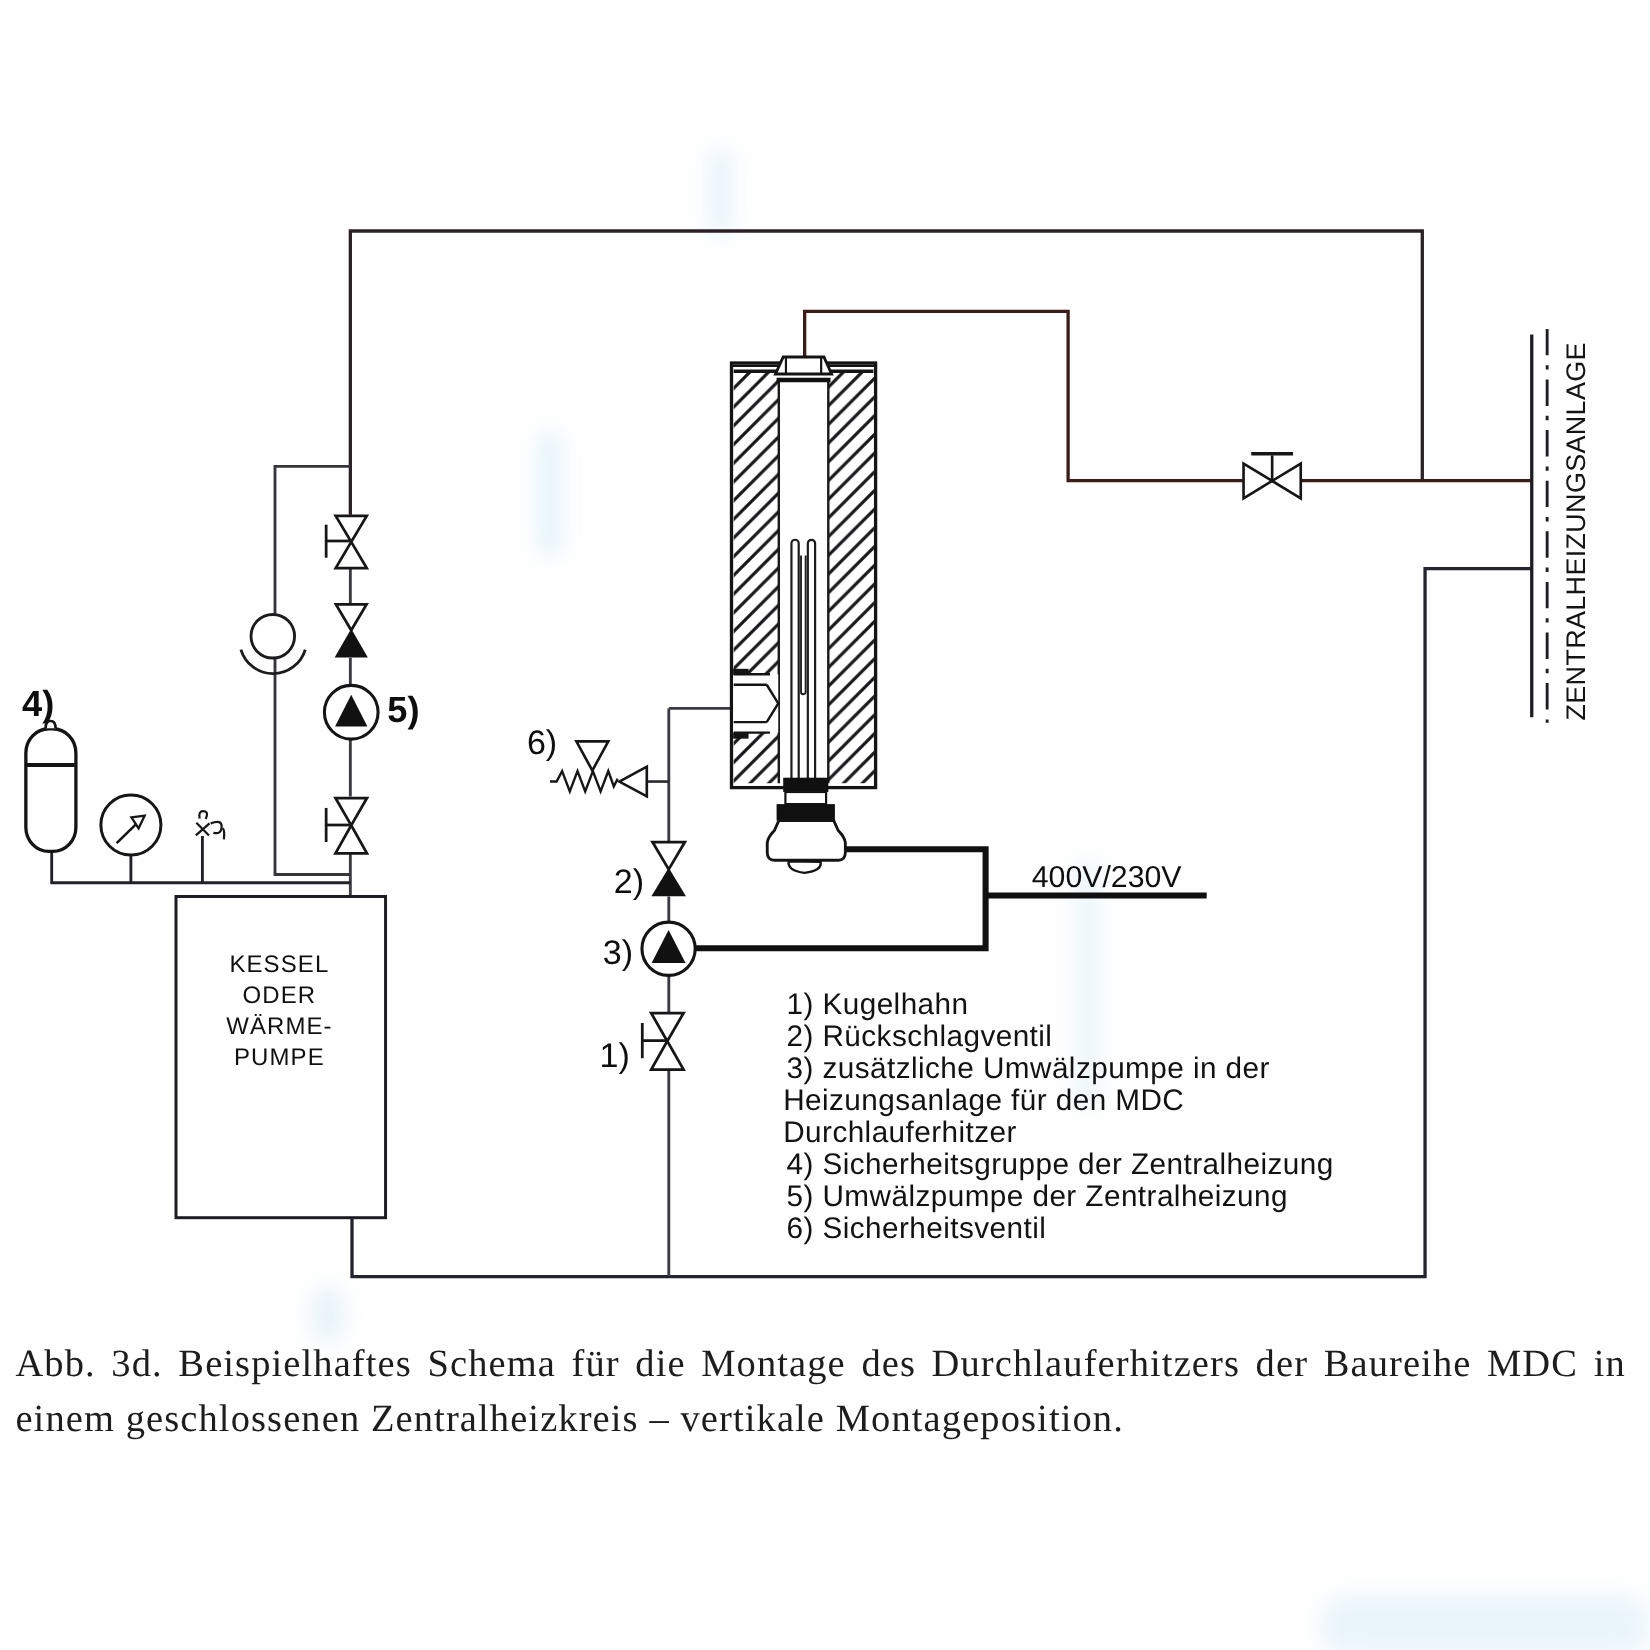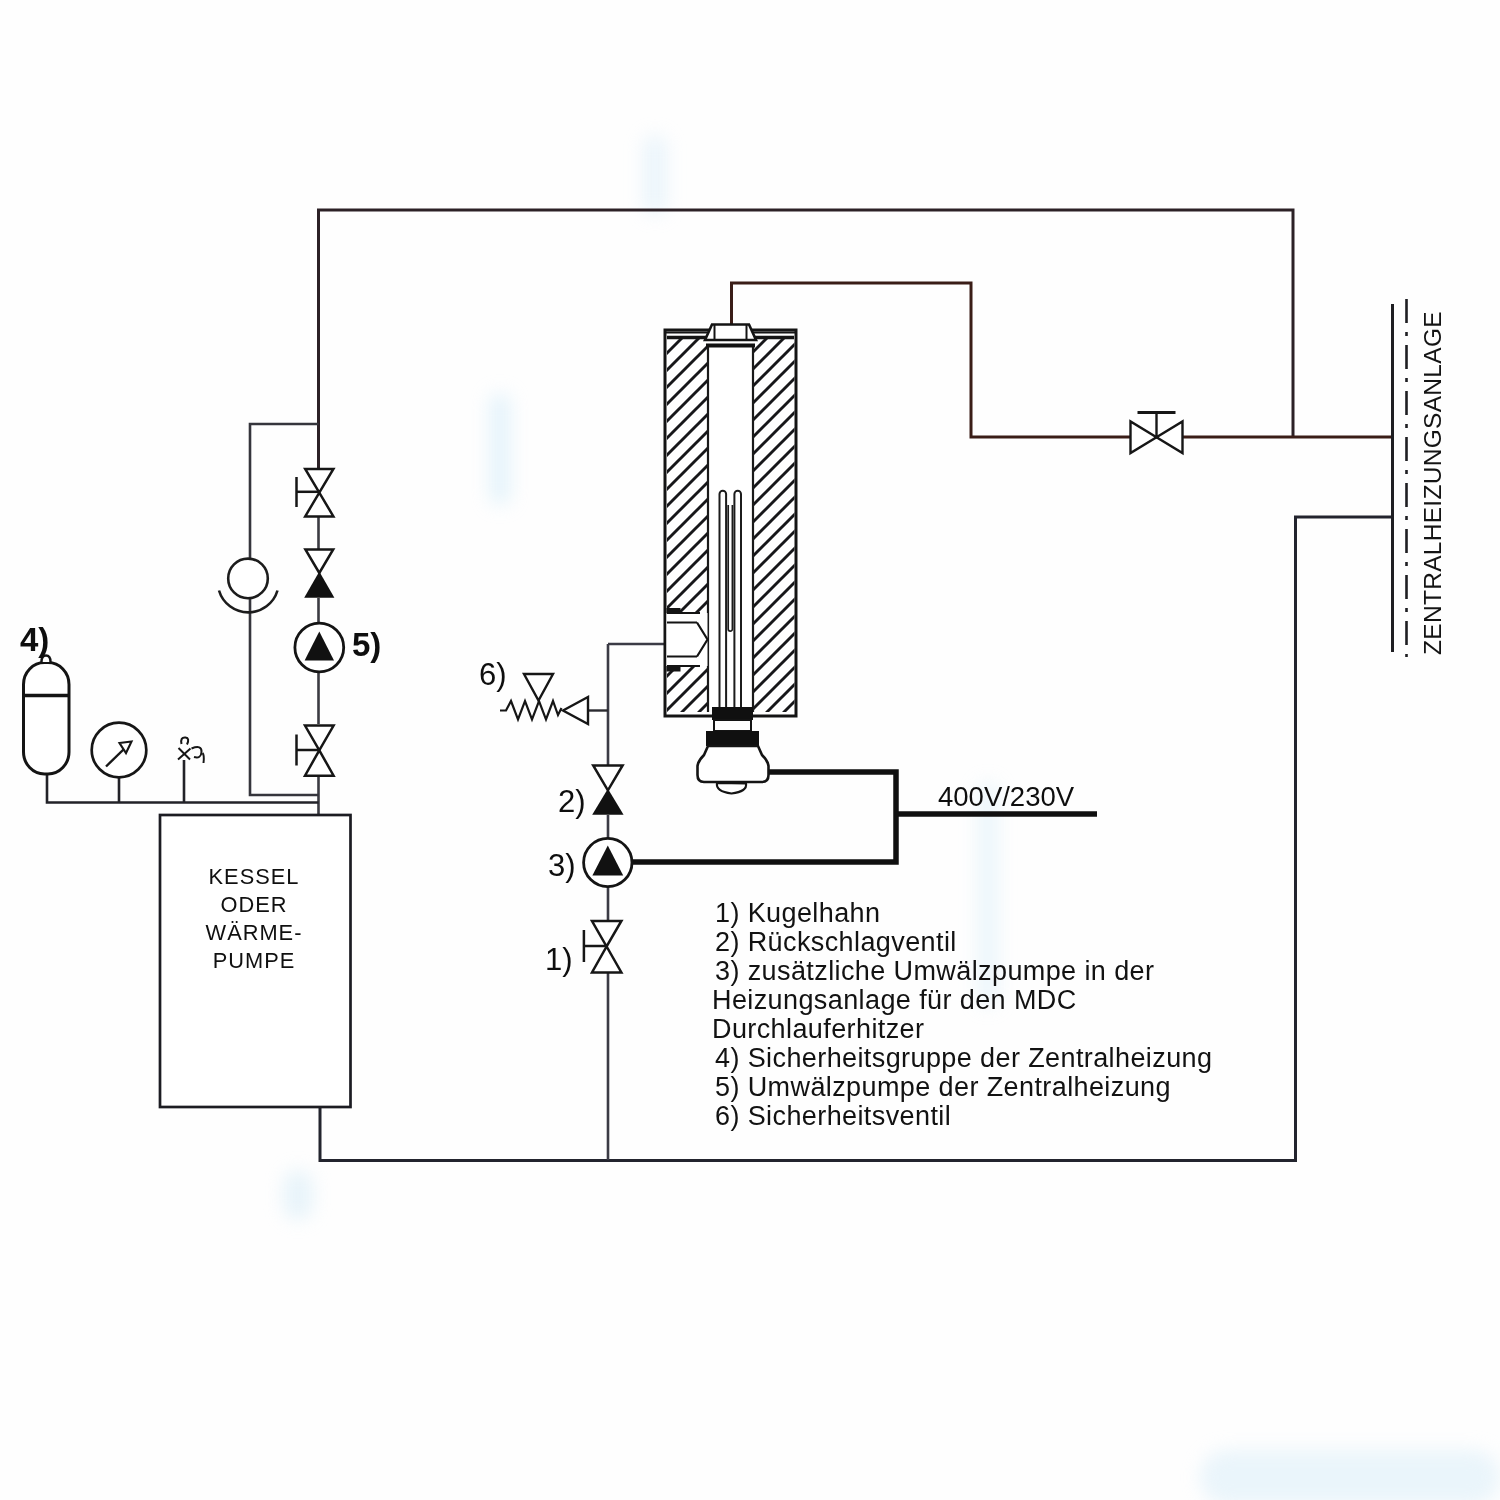--- a/index.html
+++ b/index.html
@@ -168,13 +168,17 @@
       <text x="715" y="951">2) Rückschlagventil</text>
       <text x="715" y="980">3) zusätzliche Umwälzpumpe in der</text>
       <text x="712" y="1009">Heizungsanlage für den MDC</text>
       <text x="712" y="1038">Durchlauferhitzer</text>
       <text x="715" y="1067">4) Sicherheitsgruppe der Zentralheizung</text>
       <text x="715" y="1096">5) Umwälzpumpe der Zentralheizung</text>
       <text x="715" y="1125">6) Sicherheitsventil</text>
     </g>
   </svg>
 
+  <div class="cap">
+    <div class="j" style="margin-bottom:-50px;">Abb. 3d. Beispielhaftes Schema für die Montage des Durchlauferhitzers der Baureihe MDC in</div>
+    <div>einem geschlossenen Zentralheizkreis – vertikale Montageposition.</div>
+  </div>
 </div>
 
 </body></html>

